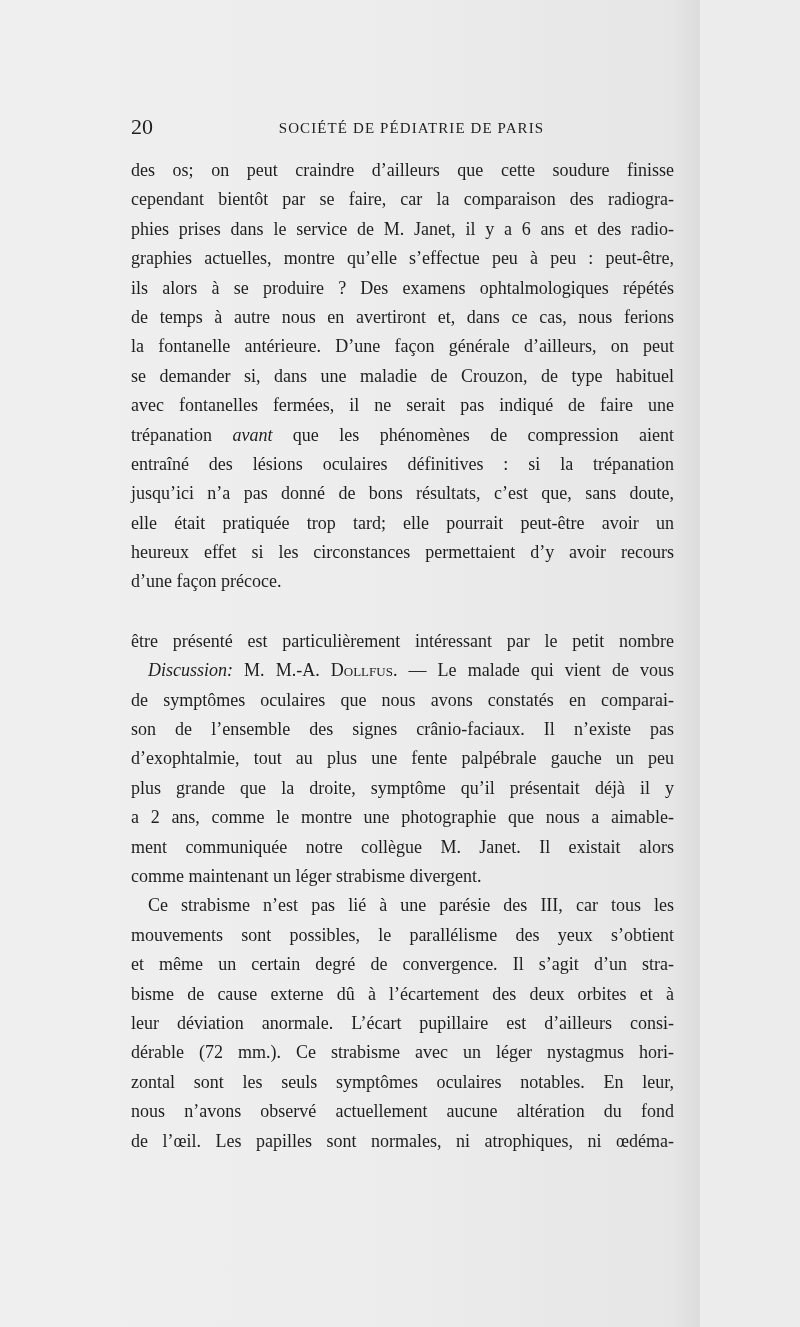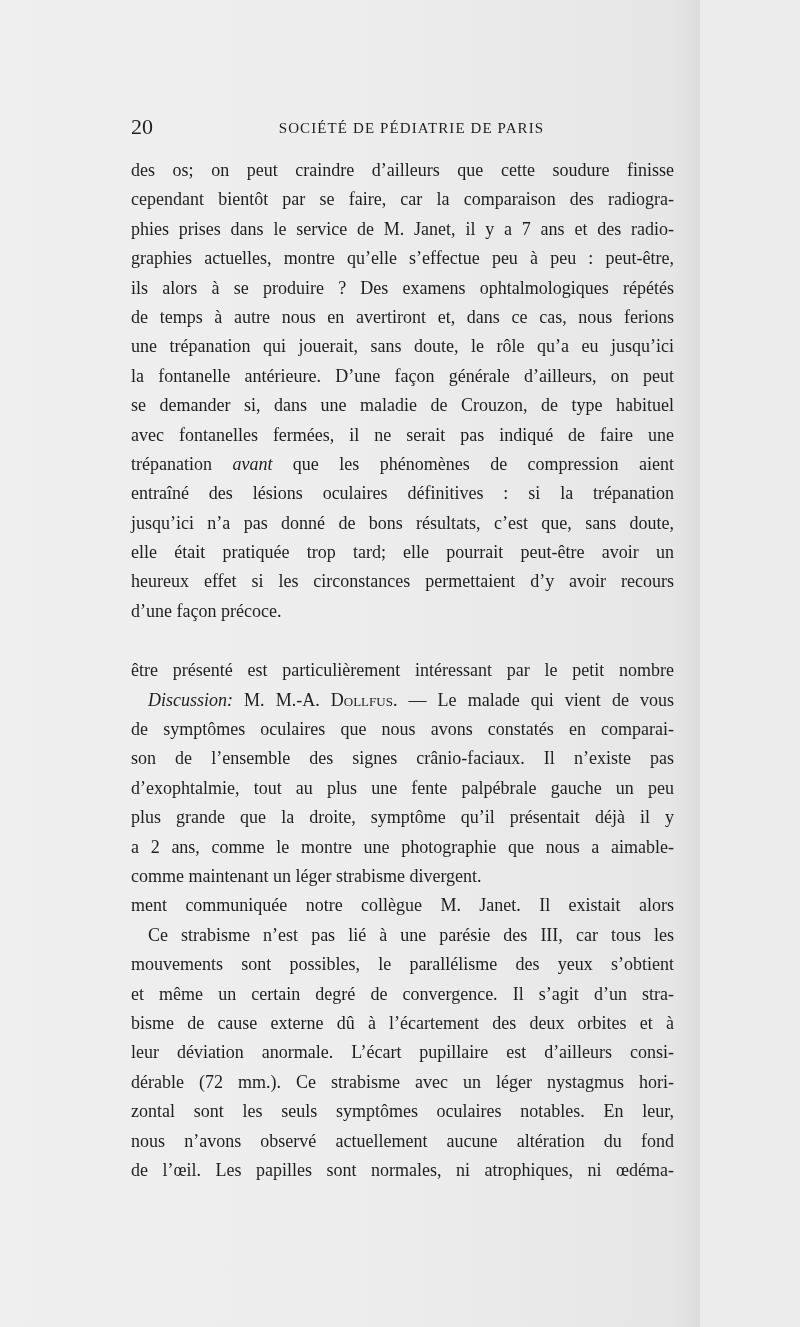--- a/index.html
+++ b/index.html
@@ -83,25 +83,24 @@
   <div class="running-head">
     <span class="page-number">20</span>
     <div class="journal-title">Société de Pédiatrie de Paris</div>
   </div>
 
   <div class="body-text">
 
     <div>
       <span class="line">des os; on peut craindre d’ailleurs que cette soudure finisse</span>
       <span class="line">cependant bientôt par se faire, car la comparaison des radiogra-</span>
-      <span class="line">phies prises dans le service de M. Janet, il y a 7 ans et des radio-</span>
+      <span class="line">phies prises dans le service de M. Janet, il y a 6 ans et des radio-</span>
       <span class="line">graphies actuelles, montre qu’elle s’effectue peu à peu : peut-être,</span>
       <span class="line">ils alors à se produire ? Des examens ophtalmologiques répétés</span>
       <span class="line">de temps à autre nous en avertiront et, dans ce cas, nous ferions</span>
-      <span class="line">une trépanation qui jouerait, sans doute, le rôle qu’a eu jusqu’ici</span>
       <span class="line">la fontanelle antérieure. D’une façon générale d’ailleurs, on peut</span>
       <span class="line">se demander si, dans une maladie de Crouzon, de type habituel</span>
       <span class="line">avec fontanelles fermées, il ne serait pas indiqué de faire une</span>
       <span class="line"><span>trépanation </span><span class="italic">avant</span><span> que les phénomènes de compression aient</span></span>
       <span class="line">entraîné des lésions oculaires définitives : si la trépanation</span>
       <span class="line">jusqu’ici n’a pas donné de bons résultats, c’est que, sans doute,</span>
       <span class="line">elle était pratiquée trop tard; elle pourrait peut-être avoir un</span>
       <span class="line">heureux effet si les circonstances permettaient d’y avoir recours</span>
       <span class="line last">d’une façon précoce.</span>
     </div>
@@ -109,22 +108,22 @@
     <div class="para-gap"></div>
 
     <div>
       <span class="line">être présenté est particulièrement intéressant par le petit nombre</span>
       <span class="line indent"><span class="italic">Discussion:</span><span> M. M.-A. </span><span class="smallcaps">Dollfus</span><span>. — Le malade qui vient de vous</span></span>
       <span class="line">de symptômes oculaires que nous avons constatés en comparai-</span>
       <span class="line">son de l’ensemble des signes crânio-faciaux. Il n’existe pas</span>
       <span class="line">d’exophtalmie, tout au plus une fente palpébrale gauche un peu</span>
       <span class="line">plus grande que la droite, symptôme qu’il présentait déjà il y</span>
       <span class="line">a 2 ans, comme le montre une photographie que nous a aimable-</span>
+      <span class="line">ment communiquée notre collègue M. Janet. Il existait alors</span>
       <span class="line last">comme maintenant un léger strabisme divergent.</span>
-      <span class="line">ment communiquée notre collègue M. Janet. Il existait alors</span>
     </div>
 
     <div>
       <span class="line indent">Ce strabisme n’est pas lié à une parésie des III, car tous les</span>
       <span class="line">mouvements sont possibles, le parallélisme des yeux s’obtient</span>
       <span class="line">et même un certain degré de convergence. Il s’agit d’un stra-</span>
       <span class="line">bisme de cause externe dû à l’écartement des deux orbites et à</span>
       <span class="line">leur déviation anormale. L’écart pupillaire est d’ailleurs consi-</span>
       <span class="line">dérable (72 mm.). Ce strabisme avec un léger nystagmus hori-</span>
       <span class="line">zontal sont les seuls symptômes oculaires notables. En leur,</span>

